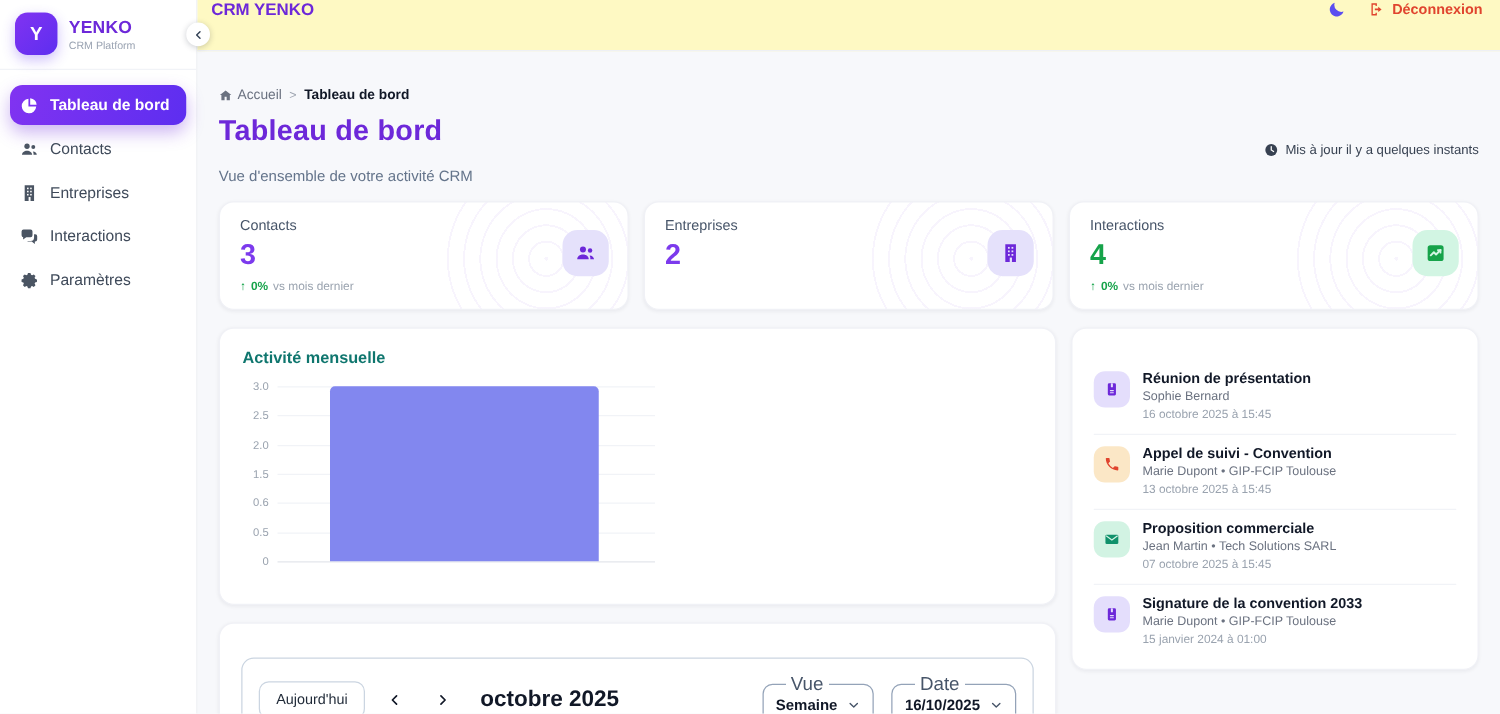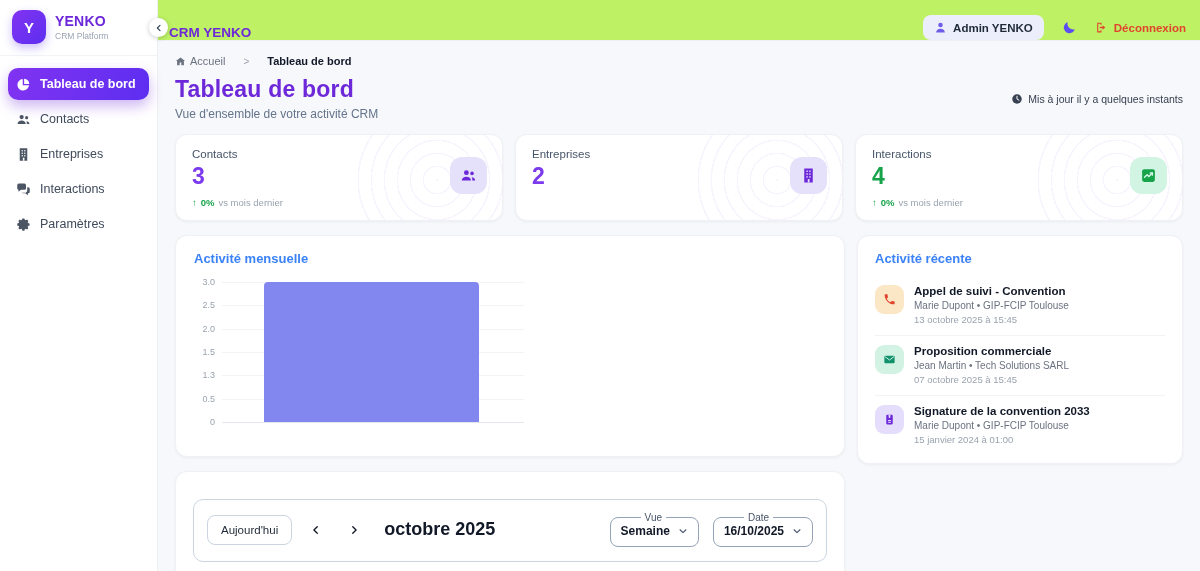--- a/index.html
+++ b/index.html
@@ -17,37 +17,37 @@
   .nav-item { display:flex; align-items:center; gap:9px; margin:3px 8px; padding:8px 7px; border-radius:10px; font-size:12.5px; font-weight:500; color:#3f4a5a; cursor:pointer; }
   .nav-item .nav-icon { width:16px; height:16px; display:flex; align-items:center; justify-content:center; flex:none; }
   .nav-item svg { fill:#4b5563; }
   .nav-item.active { background:linear-gradient(110deg,#8133f1,#5d2ef0); color:#fff; font-weight:700; box-shadow:0 6px 14px rgba(109,40,217,.35); }
   .nav-item.active svg { fill:#ffffff; }
 
   .collapse-btn { position:absolute; left:149px; top:18px; width:19px; height:19px; border-radius:50%; background:#fff; border:none; box-shadow:0 1px 5px rgba(15,23,42,.22); display:flex; align-items:center; justify-content:center; cursor:pointer; z-index:5; }
 
   
   .main { flex:1; display:flex; flex-direction:column; min-width:0; }
-  .topbar { height:41px; background:#bef264; border-bottom:1px solid #eef0f4; display:flex; align-items:flex-end; padding:0 14px 0 11px; flex:none; }
+  .topbar { height:41px; background:#fef9c3; border-bottom:1px solid #eef0f4; display:flex; align-items:flex-start; padding:0 14px 0 11px; flex:none; }
   .topbar-title { font-size:13.5px; font-weight:700; color:#6d28d9; }
   .topbar-right { margin-left:auto; display:flex; align-items:center; gap:18px; }
   .admin-pill { display:flex; align-items:center; gap:6px; background:#eceefb; border:none; border-radius:8px; padding:6px 11px; font-size:11.5px; font-weight:600; color:#1f2937; cursor:pointer; font-family:inherit; }
   .icon-btn { background:none; border:none; cursor:pointer; display:flex; align-items:center; }
   .logout-btn { display:flex; align-items:center; gap:6px; background:none; border:none; color:#e0442e; font-size:11.5px; font-weight:600; cursor:pointer; font-family:inherit; }
 
   
   .content { flex:1; padding:9px 17px 0; overflow:hidden; }
-  .breadcrumb { display:flex; align-items:center; gap:18px; font-size:11px; color:#6b7280; margin:5px 0 9px; }
+  .breadcrumb { display:flex; align-items:center; gap:6px; font-size:11px; color:#6b7280; margin:20px 0 9px; }
   .breadcrumb .crumb-current { color:#111827; font-weight:600; }
   .breadcrumb .sep { color:#9ca3af; font-size:10px; }
   .crumb-home { display:flex; align-items:center; gap:4px; cursor:pointer; color:#6b7280; }
 
   .title-row { display:flex; align-items:center; justify-content:space-between; }
   .page-title { font-size:23px; font-weight:800; color:#6d28d9; letter-spacing:.2px; }
-  .page-subtitle { font-size:12px; color:#64748b; margin-top:4px; }
+  .page-subtitle { font-size:12px; color:#64748b; margin-top:16px; }
   .updated { display:flex; align-items:center; gap:5px; font-size:10.5px; color:#374151; align-self:center; }
 
   .card { background:#fff; border:1px solid #f0f1f6; border-radius:12px; box-shadow:0 1px 3px rgba(16,24,40,.05); }
 
   
   .stats-row { display:flex; gap:12px; margin-top:13px; }
   .stat-card { flex:1; position:relative; padding:13px 16px; height:87px; overflow:hidden; }
   .stat-card::before { content:""; position:absolute; right:-25px; top:-45px; width:180px; height:180px; border-radius:50%; background:repeating-radial-gradient(circle at center, rgba(109,40,217,.05) 0 1.5px, transparent 1.5px 13px); }
   .stat-label { font-size:11.5px; color:#475569; font-weight:500; }
   .stat-value { font-size:23px; font-weight:700; margin-top:3px; }
@@ -56,21 +56,21 @@
   .trend-pct { color:#16a34a; font-weight:700; }
   .trend-suffix { color:#9aa3af; }
   .stat-icon { position:absolute; right:15px; top:22px; width:37px; height:37px; border-radius:12px; display:flex; align-items:center; justify-content:center; }
   .stat-icon.purple { background:#e5e1fb; }
   .stat-icon.green { background:#d2f5e3; }
 
   
   .mid-row { display:flex; gap:12px; margin-top:14px; align-items:flex-start; }
   .left-col { flex:1; display:flex; flex-direction:column; gap:14px; min-width:0; }
   .chart-card { padding:15px 18px; height:222px; }
-  .card-title { font-size:13px; font-weight:700; color:#3b82f6; }
+  .card-title { font-size:13px; font-weight:700; color:#0f766e; }
   .chart-wrap { display:flex; margin-top:16px; }
   .y-axis { position:relative; width:28px; height:140px; flex:none; }
   .ytick { position:absolute; right:7px; transform:translateY(-50%); font-size:9px; color:#9aa3af; }
   .plot { position:relative; width:302px; height:140px; }
   .gridline { position:absolute; left:0; right:0; height:1px; background:#f1f3f7; z-index:1; }
   .gridline.zero { background:#e3e6ec; }
   .chart-bar { position:absolute; bottom:0; left:14%; width:71%; border-radius:4px 4px 0 0; z-index:2; }
   .x-label { width:302px; margin-left:28px; text-align:center; font-size:9.5px; color:#9aa3af; margin-top:7px; }
 
   
@@ -88,21 +88,21 @@
 
   
   .agenda-card { padding:15px 17px 20px; }
   .agenda-sub { font-size:11px; color:#6b7280; margin-top:4px; }
   .agenda-toolbar { margin-top:12px; border:1.5px solid #cbd5e1; border-radius:10px; padding:12px 13px 14px; display:flex; align-items:center; gap:10px; }
   .today-btn { border:1.5px solid #cbd5e1; background:#fff; border-radius:8px; padding:8px 13px; font-size:11.5px; font-weight:500; color:#1f2937; cursor:pointer; font-family:inherit; }
   .nav-arrow { background:none; border:none; cursor:pointer; padding:4px 9px; display:flex; align-items:center; }
   .month-label { font-size:18px; font-weight:600; color:#111827; margin-left:6px; }
   .toolbar-right { margin-left:auto; display:flex; gap:14px; }
   fieldset.select-field { border:1.5px solid #94a3b8; border-radius:8px; padding:1px 10px 8px; min-width:64px; cursor:pointer; background:#fff; }
-  fieldset.select-field legend { font-size:10px; color:#475569; padding:0 4px; margin-left:20px; }
+  fieldset.select-field legend { font-size:15px; color:#475569; padding:0 4px; margin-left:8px; }
   .select-inner { display:flex; align-items:center; gap:8px; font-size:12px; font-weight:600; color:#111827; }
   .select-inner .chev { margin-left:auto; display:flex; }
   .field-date { min-width:112px; }
 </style>
 </head>
 <body>
 
 <div class="app">
 
   <aside class="sidebar">
@@ -175,27 +175,20 @@
     <svg width="8" height="8" viewBox="0 0 24 24">
         <path d="M15 4 7 12l8 8" fill="none" stroke="#334155" stroke-width="3.4" stroke-linecap="round" stroke-linejoin="round"></path>
       </svg>
   </button>
 
   <div class="main">
 
     <header class="topbar">
       <div class="topbar-title">CRM YENKO</div>
       <div class="topbar-right">
-        <button class="admin-pill">
-          <svg width="13" height="13" viewBox="0 0 24 24">
-              <circle cx="12" cy="7.5" r="4.2" fill="#6d5ce7"></circle>
-              <path d="M4 21c0-4.2 3.6-6.8 8-6.8s8 2.6 8 6.8z" fill="#6d5ce7"></path>
-            </svg>
-          <span>Admin YENKO</span>
-        </button>
         <button class="icon-btn">
           <svg width="15" height="15" viewBox="0 0 24 24">
               <path d="M20.5 14.8A9 9 0 0 1 9.2 3.5 9 9 0 1 0 20.5 14.8z" fill="#5b4ef0"></path>
             </svg>
         </button>
         <button class="logout-btn">
           <svg width="13" height="13" viewBox="0 0 24 24">
               <path d="M4 3h8v4h-2V5H6v14h4v-2h2v4H4z" fill="#e0442e"></path>
               <path d="M14 8l5 4-5 4v-2.7H9v-2.6h5z" fill="#e0442e"></path>
             </svg>
@@ -287,21 +280,21 @@
 
       <div class="mid-row">
         <div class="left-col">
 
           <div class="card chart-card">
             <div class="card-title">Activité mensuelle</div>
             <div class="chart-wrap">
               <div class="y-axis">
                   <div class="ytick" style="top: 100%;">0</div>
                   <div class="ytick" style="top: 83.3333%;">0.5</div>
-                  <div class="ytick" style="top: 66.6667%;">1.3</div>
+                  <div class="ytick" style="top: 66.6667%;">0.6</div>
                   <div class="ytick" style="top: 50%;">1.5</div>
                   <div class="ytick" style="top: 33.3333%;">2.0</div>
                   <div class="ytick" style="top: 16.6667%;">2.5</div>
                   <div class="ytick" style="top: 0%;">3.0</div>
                 </div>
               <div class="plot">
                 <div class="chart-bar" style="height: 100%; background: rgb(130, 135, 239);"></div>
               <div class="gridline zero" style="top: 100%;"></div>
                   <div class="gridline" style="top: 83.3333%;"></div>
                   <div class="gridline" style="top: 66.6667%;"></div>
@@ -349,61 +342,75 @@
                         </svg>
                     </span>
                   </div>
                 </fieldset>
               </div>
             </div>
           </div>
         </div>
 
         <div class="card recent-panel">
-          <div class="card-title">Activité récente</div>
           <div class="recent-list">
-
-
-            <div class="recent-item">
-              <div class="ri-icon amber">
-                <svg width="13" height="13" viewBox="0 0 24 24" fill="#e0442e">
-                    <path d="M6.8 10.5a15 15 0 0 0 6.7 6.7l2.2-2.2c.3-.3.7-.4 1.1-.2 1.2.4 2.4.6 3.7.6.6 0 1 .4 1 1v3.5c0 .6-.4 1-1 1C11.3 21 3 12.7 3 3.5c0-.6.4-1 1-1h3.6c.6 0 1 .4 1 1 0 1.3.2 2.5.6 3.7.1.4 0 .8-.2 1.1z"></path>
-                  </svg>
-              </div>
-              <div>
-                <div class="ri-title">Appel de suivi - Convention</div>
-                <div class="ri-sub">Marie Dupont • GIP-FCIP Toulouse</div>
-                <div class="ri-date">13 octobre 2025 à 15:45</div>
-              </div>
-            </div>
-
-            <div class="recent-item">
-              <div class="ri-icon green">
-                <svg width="13" height="13" viewBox="0 0 24 24">
-                    <rect x="2.5" y="5" width="19" height="14" rx="2" fill="#10916b"></rect>
-                    <path d="M3.5 6.5 12 13l8.5-6.5" fill="none" stroke="#d2f3e3" stroke-width="1.8"></path>
-                  </svg>
-              </div>
-              <div>
-                <div class="ri-title">Proposition commerciale</div>
-                <div class="ri-sub">Jean Martin • Tech Solutions SARL</div>
-                <div class="ri-date">07 octobre 2025 à 15:45</div>
-              </div>
-            </div>
 
             <div class="recent-item">
               <div class="ri-icon purple">
                 <svg width="13" height="13" viewBox="0 0 24 24" fill="#6d28d9">
                     <rect x="6" y="3" width="12" height="18" rx="2"></rect>
                     <rect x="10.5" y="3" width="3" height="6" rx="1" fill="#e4defc"></rect>
                     <rect x="9" y="13" width="6" height="1.6" rx=".8" fill="#e4defc"></rect>
                     <rect x="9" y="16.2" width="6" height="1.6" rx=".8" fill="#e4defc"></rect>
                   </svg>
               </div>
               <div>
+                <div class="ri-title">Réunion de présentation</div>
+                <div class="ri-sub">Sophie Bernard</div>
+                <div class="ri-date">16 octobre 2025 à 15:45</div>
+              </div>
+            </div>
+
+            <div class="recent-item">
+              <div class="ri-icon amber">
+                <svg width="13" height="13" viewBox="0 0 24 24" fill="#e0442e">
+                    <path d="M6.8 10.5a15 15 0 0 0 6.7 6.7l2.2-2.2c.3-.3.7-.4 1.1-.2 1.2.4 2.4.6 3.7.6.6 0 1 .4 1 1v3.5c0 .6-.4 1-1 1C11.3 21 3 12.7 3 3.5c0-.6.4-1 1-1h3.6c.6 0 1 .4 1 1 0 1.3.2 2.5.6 3.7.1.4 0 .8-.2 1.1z"></path>
+                  </svg>
+              </div>
+              <div>
+                <div class="ri-title">Appel de suivi - Convention</div>
+                <div class="ri-sub">Marie Dupont • GIP-FCIP Toulouse</div>
+                <div class="ri-date">13 octobre 2025 à 15:45</div>
+              </div>
+            </div>
+
+            <div class="recent-item">
+              <div class="ri-icon green">
+                <svg width="13" height="13" viewBox="0 0 24 24">
+                    <rect x="2.5" y="5" width="19" height="14" rx="2" fill="#10916b"></rect>
+                    <path d="M3.5 6.5 12 13l8.5-6.5" fill="none" stroke="#d2f3e3" stroke-width="1.8"></path>
+                  </svg>
+              </div>
+              <div>
+                <div class="ri-title">Proposition commerciale</div>
+                <div class="ri-sub">Jean Martin • Tech Solutions SARL</div>
+                <div class="ri-date">07 octobre 2025 à 15:45</div>
+              </div>
+            </div>
+
+            <div class="recent-item">
+              <div class="ri-icon purple">
+                <svg width="13" height="13" viewBox="0 0 24 24" fill="#6d28d9">
+                    <rect x="6" y="3" width="12" height="18" rx="2"></rect>
+                    <rect x="10.5" y="3" width="3" height="6" rx="1" fill="#e4defc"></rect>
+                    <rect x="9" y="13" width="6" height="1.6" rx=".8" fill="#e4defc"></rect>
+                    <rect x="9" y="16.2" width="6" height="1.6" rx=".8" fill="#e4defc"></rect>
+                  </svg>
+              </div>
+              <div>
                 <div class="ri-title">Signature de la convention 2033</div>
                 <div class="ri-sub">Marie Dupont • GIP-FCIP Toulouse</div>
                 <div class="ri-date">15 janvier 2024 à 01:00</div>
               </div>
             </div>
 
           </div>
         </div>
       </div>
 

